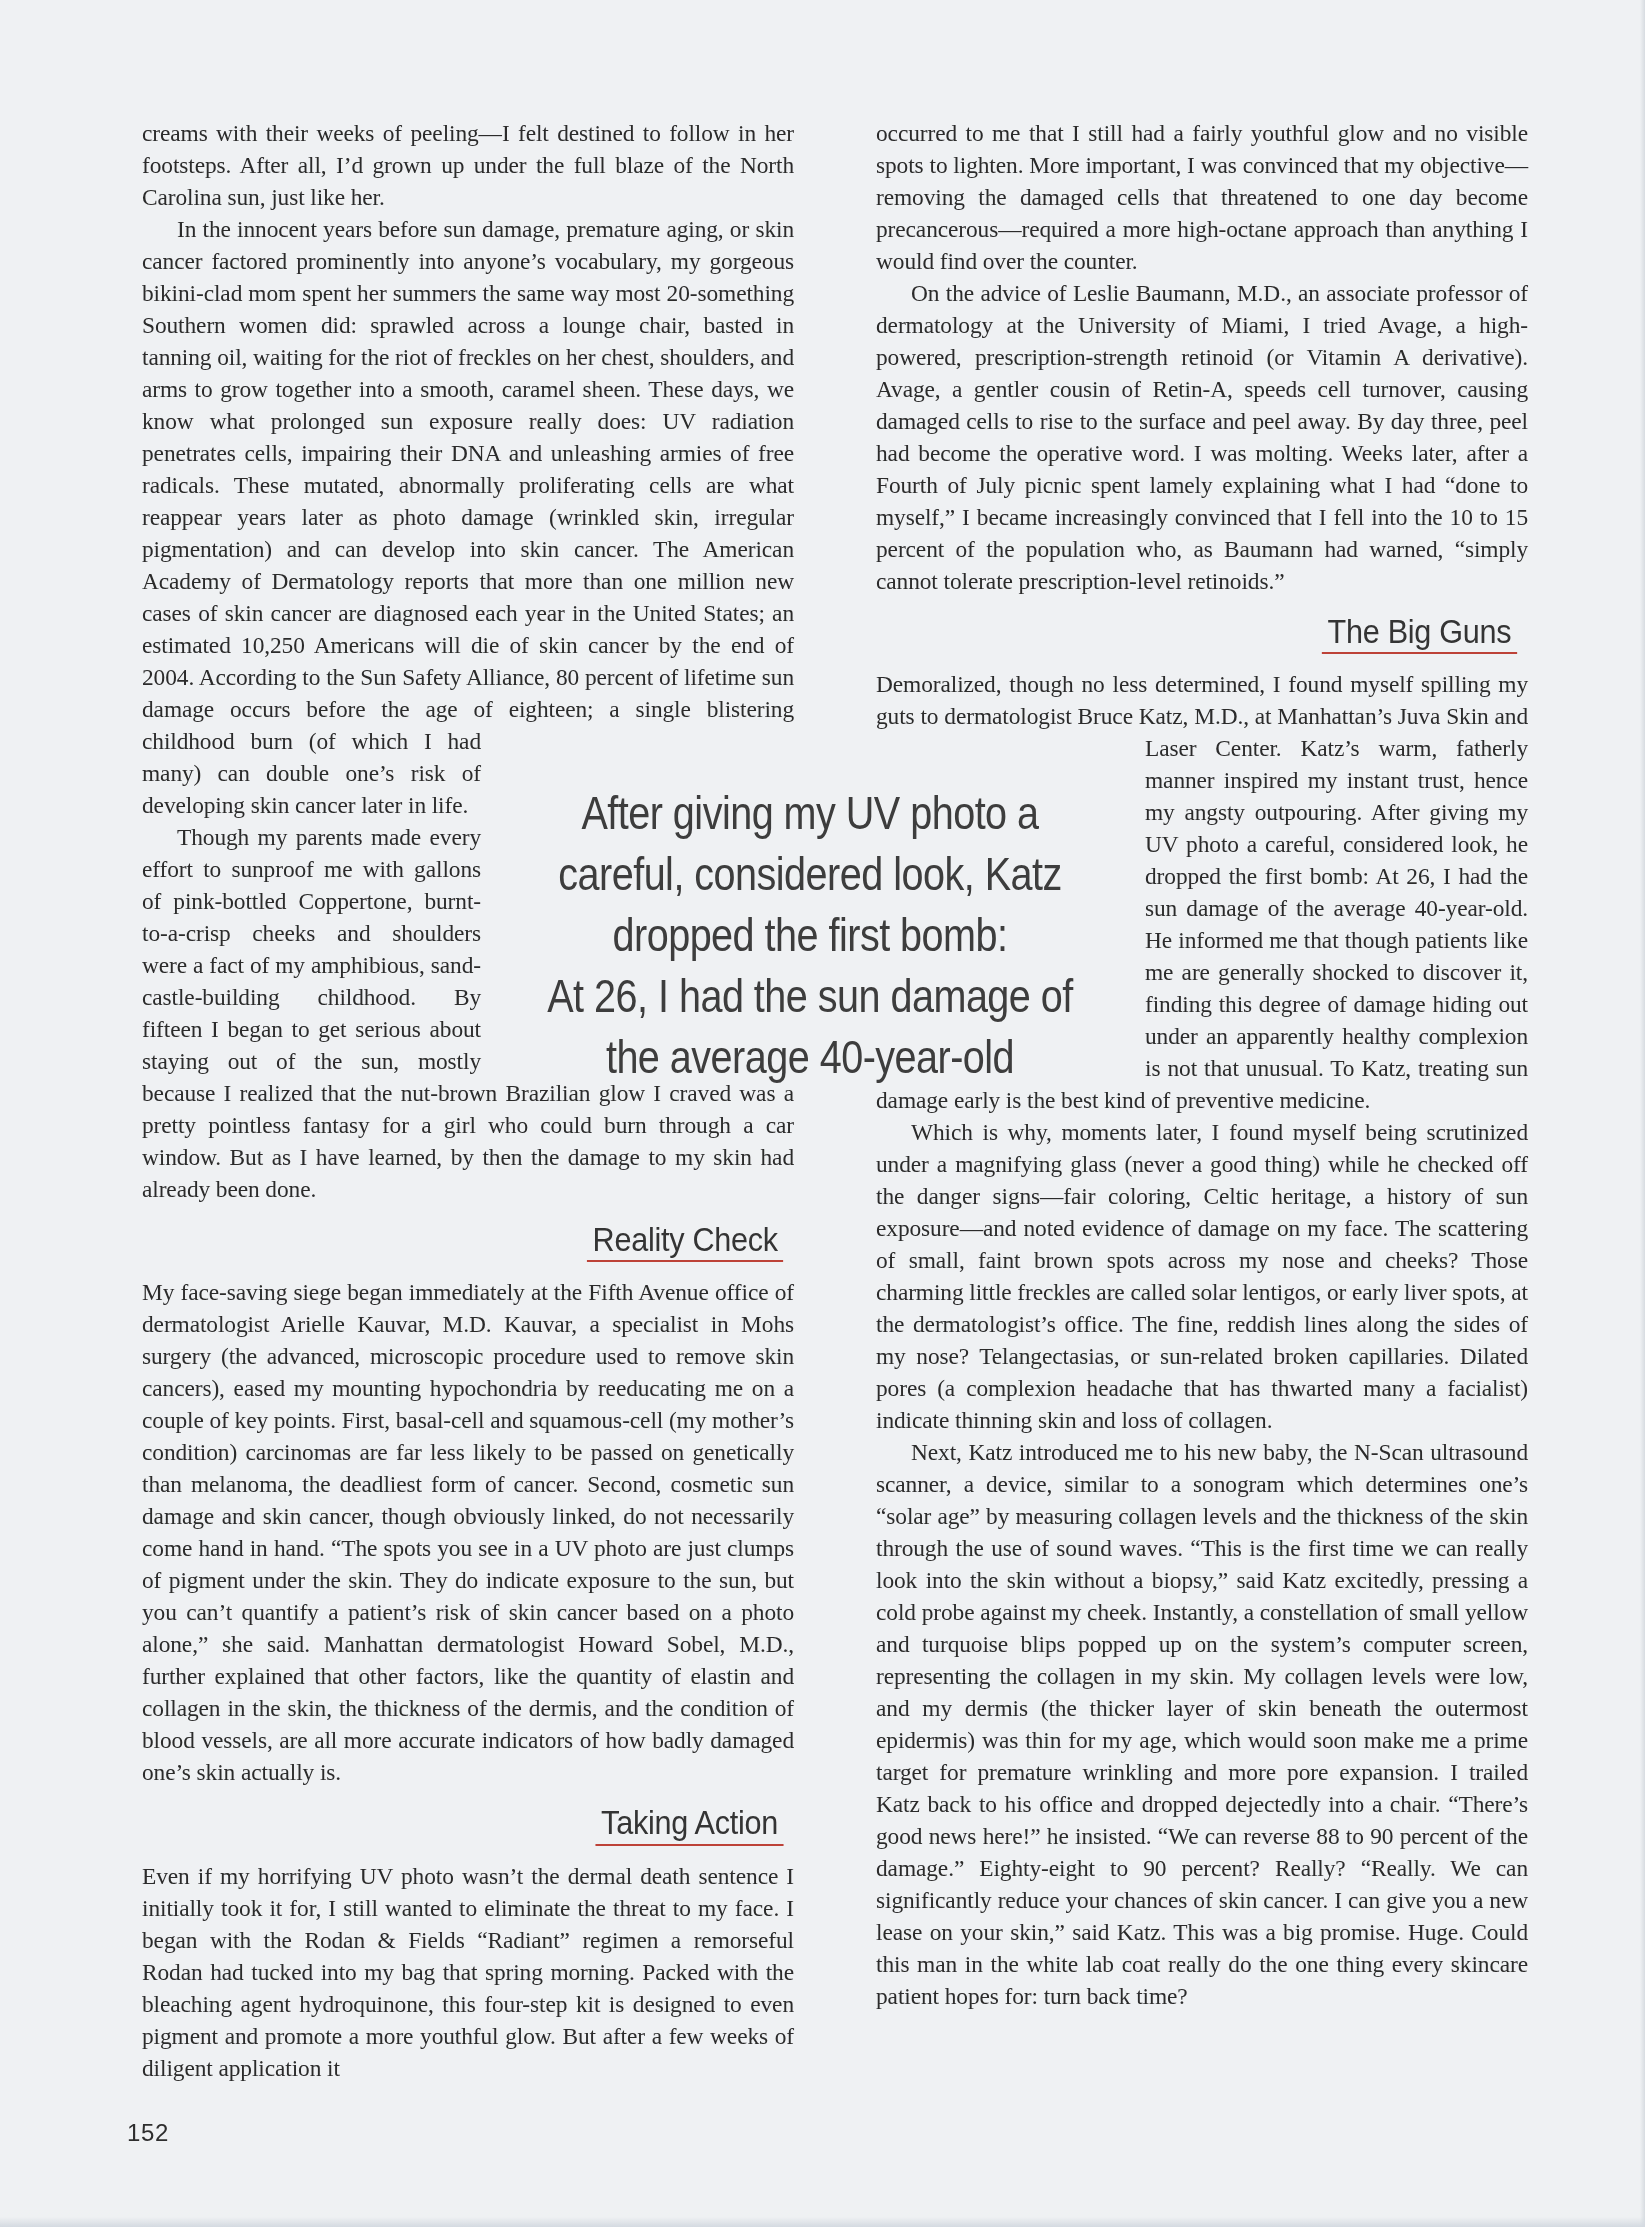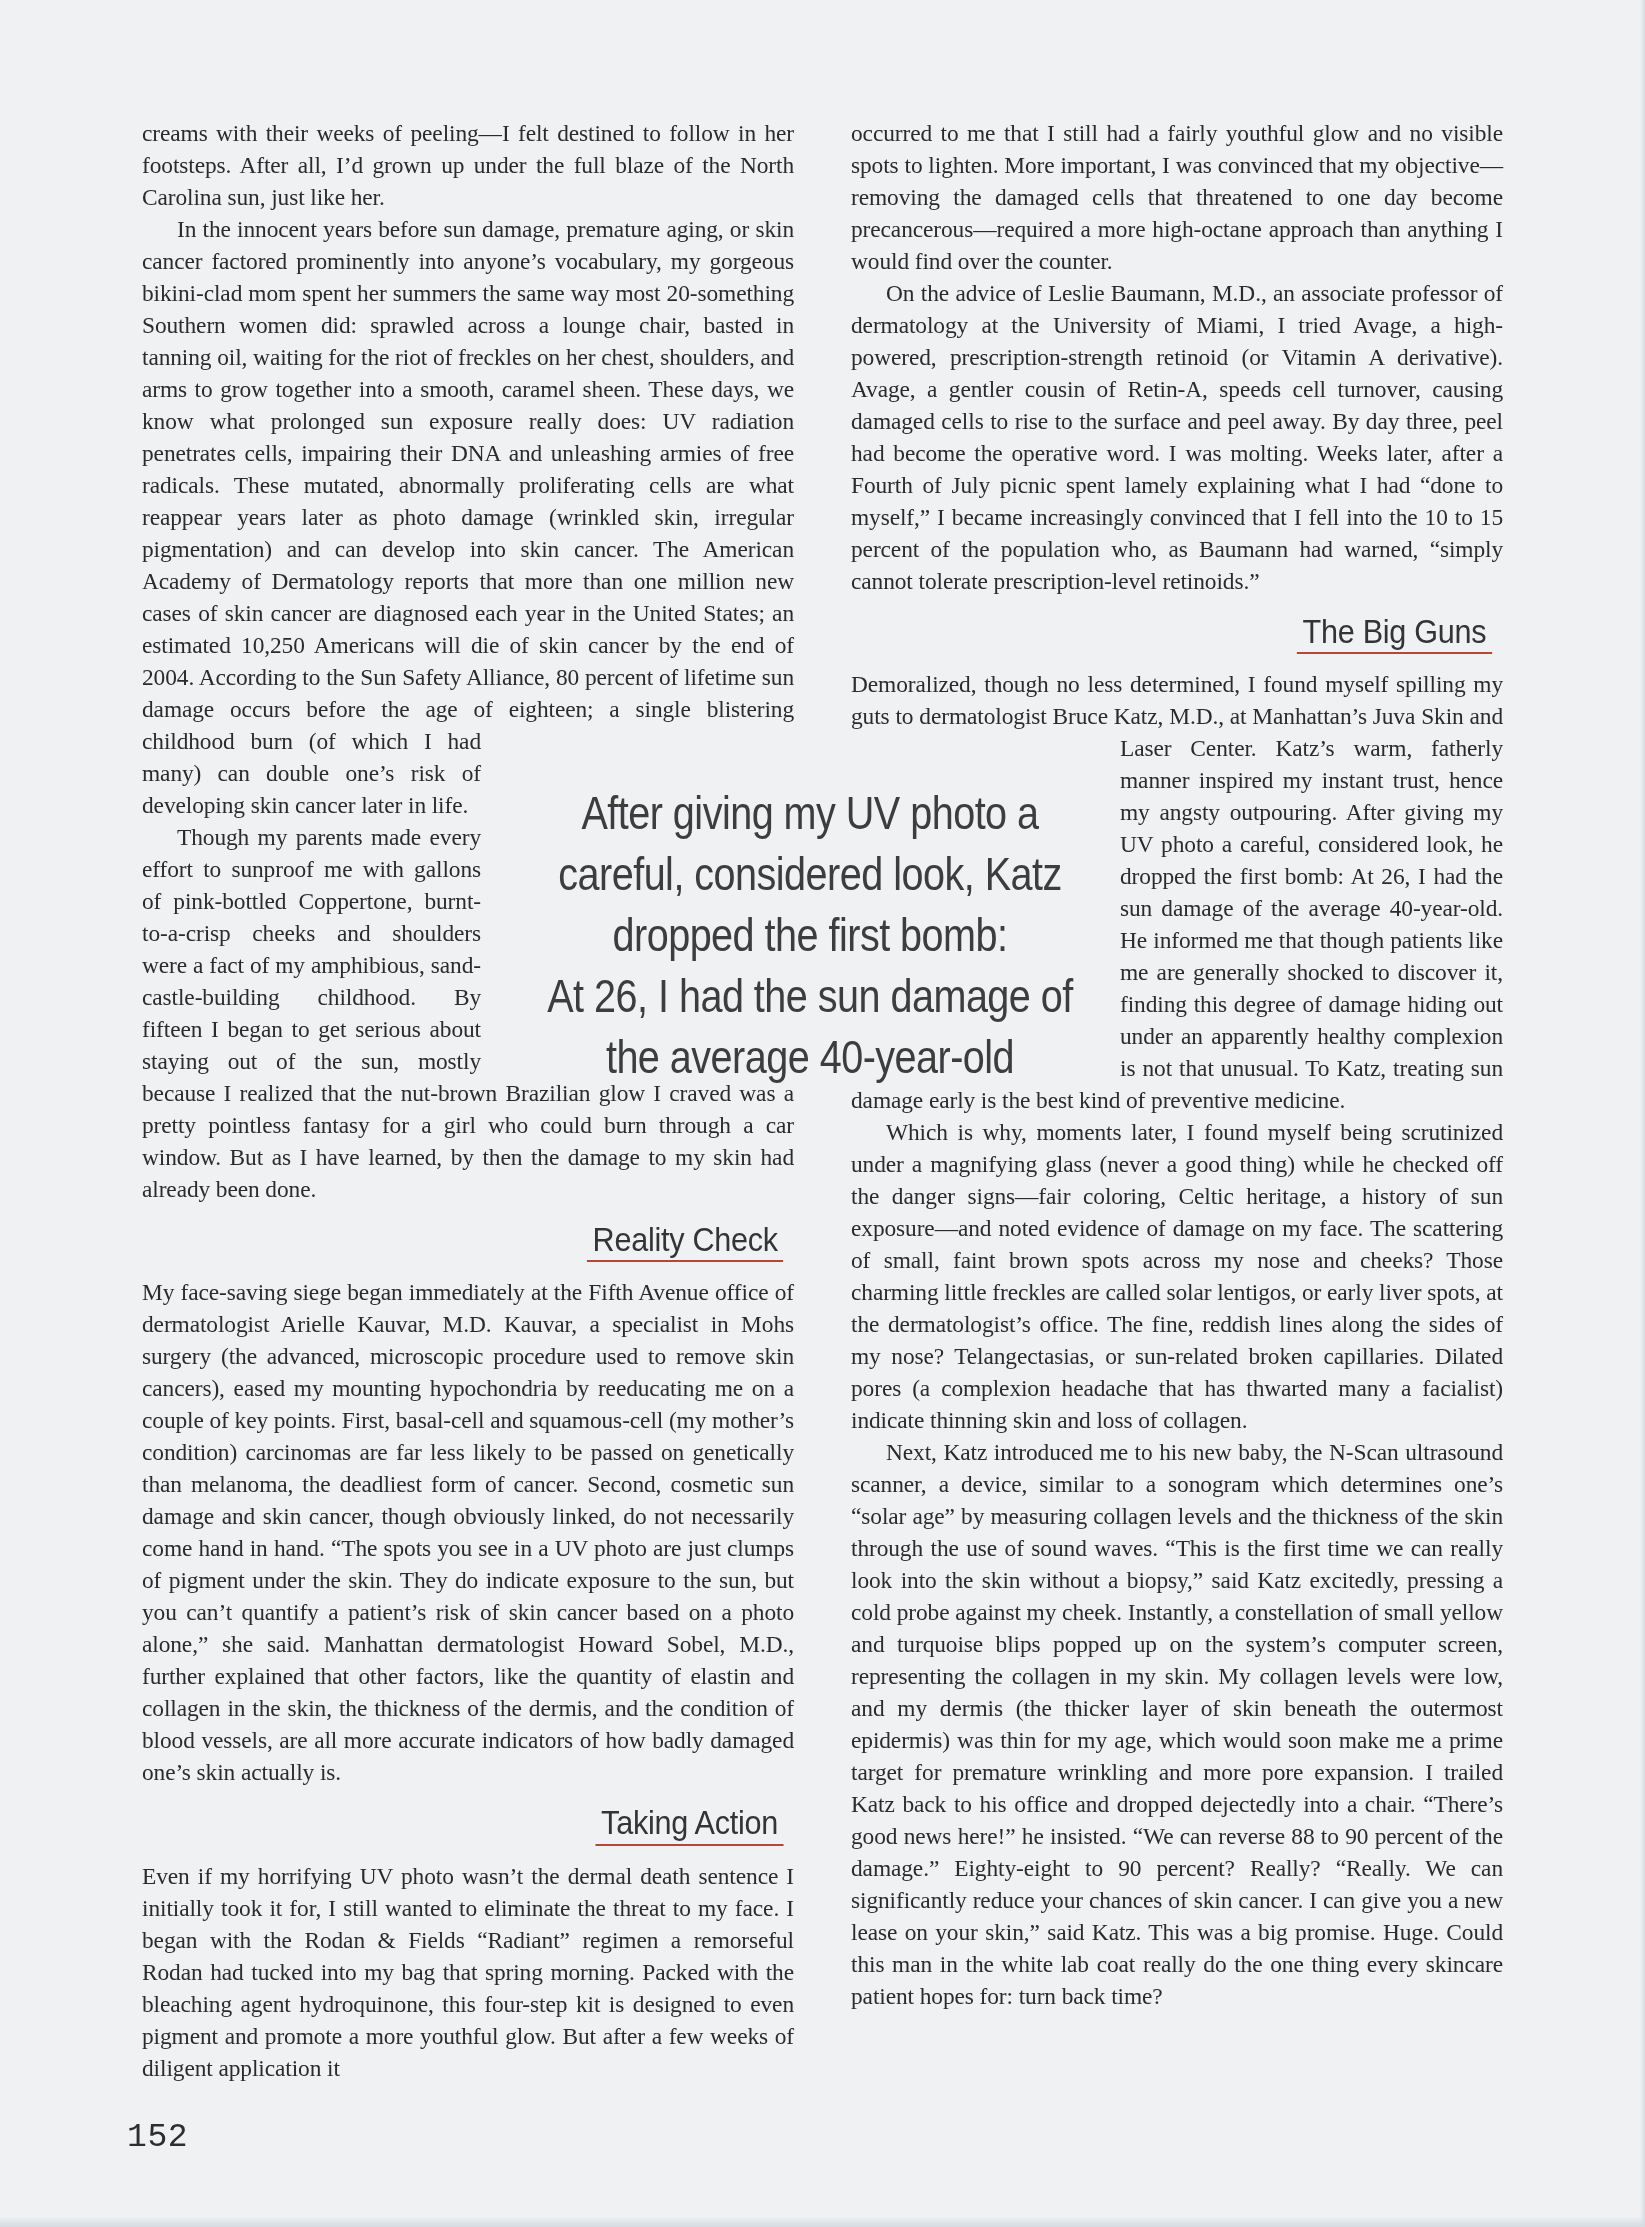--- a/index.html
+++ b/index.html
@@ -22,21 +22,21 @@
   .col{
     position:absolute;
     top:117px;
     width:652px;
     font-size:23.4px;
     line-height:32px;
     text-align:justify;
     letter-spacing:-0.1px;
   }
   .col-left{left:142px;}
-  .col-right{left:851px;}
+  .col-right{left:876px;}
   .col p{margin:0;}
   .col p.indent{text-indent:35px;}
   .it{}
 
   
   .spacer-right{
     float:right;width:313px;height:952px;
     shape-outside:polygon(0px 633px,313px 633px,313px 952px,0px 952px);
   }
   .spacer-left{
@@ -75,22 +75,22 @@
   }
   .pq-line{
     transform:scaleX(0.86);
     transform-origin:50% 50%;
     white-space:nowrap;
   }
 
   .page-number{
     position:absolute;
     left:127px;top:2119px;
-    font-family:Liberation Mono, monospace;
-    font-size:33px;
+    font-family:Liberation Sans, sans-serif;
+    font-size:24px;
     color:#2e2e2e;
     letter-spacing:0.6px;
   }
 
   .page-bottom-edge{
     position:absolute;left:0;right:0;bottom:0;height:10px;
     background:linear-gradient(to bottom, rgba(211,217,224,0), #d4dae1);
   }
   .page-right-edge{
     position:absolute;top:0;bottom:0;right:0;width:5px;

